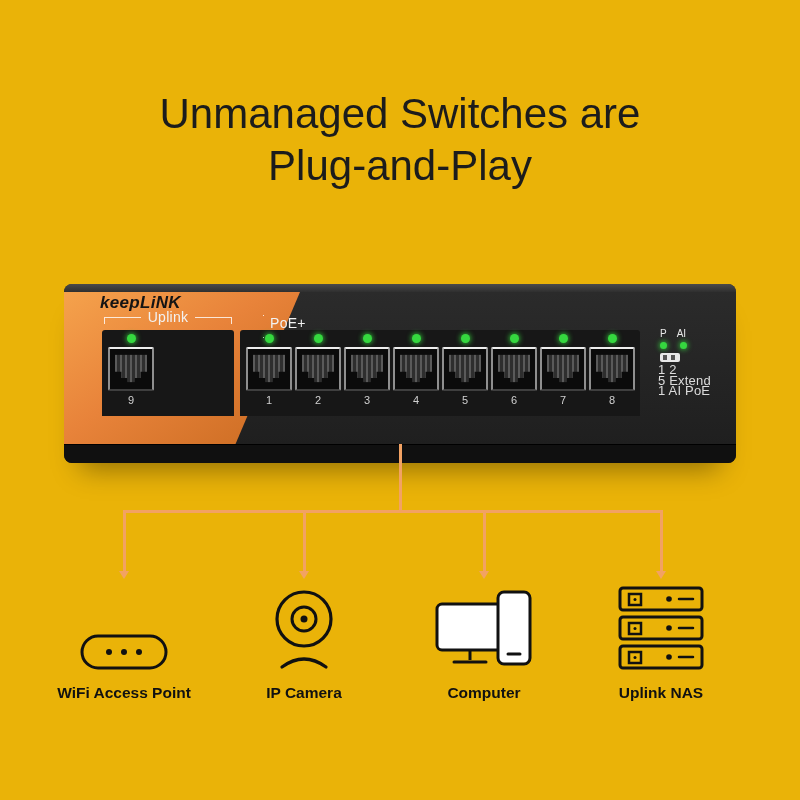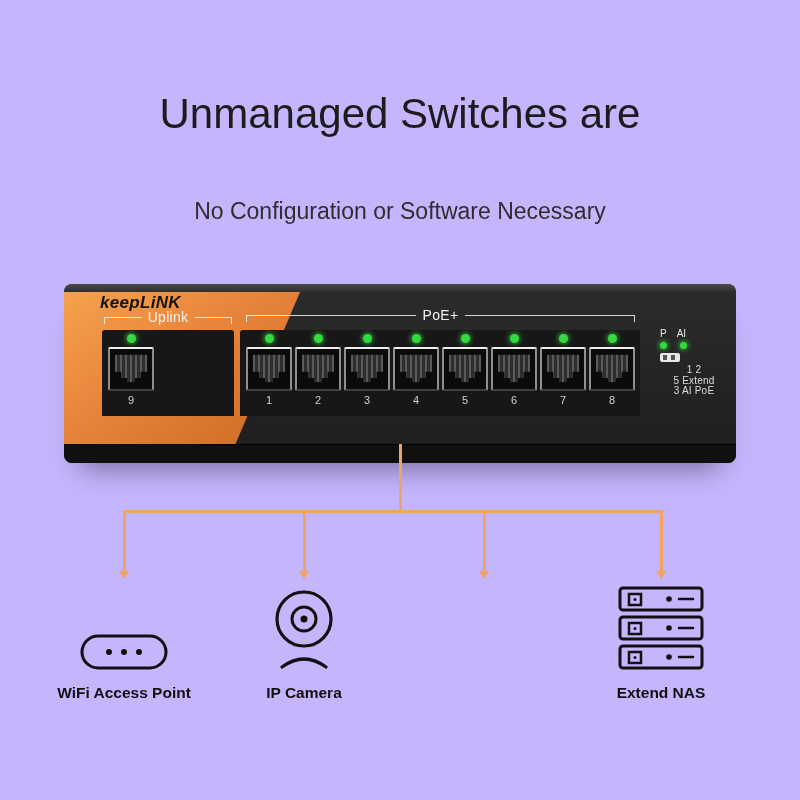--- a/index.html
+++ b/index.html
@@ -1,16 +1,16 @@
 <!DOCTYPE html>
 <html><head>
 <meta charset="utf-8">
 <style>
   html,body{margin:0;padding:0;background:#ffffff;}
-  .canvas{position:relative;width:800px;height:800px;background:#c4b5fd;overflow:hidden;
+  .canvas{position:relative;width:800px;height:800px;background:#eab308;overflow:hidden;
           font-family:"Liberation Sans", sans-serif;color:#1d1d1d;}
 
   
   .title{position:absolute;top:88px;left:0;width:800px;text-align:center;
          font-size:42px;line-height:52px;font-weight:500;color:#1c1c1c;}
   .subtitle{position:absolute;top:198px;left:0;width:800px;text-align:center;
             font-size:23px;font-weight:400;color:#2e2e2e;}
 
   
   .sw{position:absolute;left:64px;top:284px;width:672px;height:179px;border-radius:8px;
@@ -30,60 +30,60 @@
   .panel{position:absolute;top:46px;height:86px;background:#171717;border-radius:3px 3px 0 0;}
   .panel-uplink{left:38px;width:132px;}
   .panel-poe{left:176px;width:400px;}
 
   .bracket{position:absolute;display:flex;align-items:flex-start;height:14px;}
   .bracket .arm{flex:1;height:6px;margin-top:7px;border-top:1.5px solid rgba(255,255,255,.8);}
   .bracket .arm.l{border-left:1.5px solid rgba(255,255,255,.8);}
   .bracket .arm.r{border-right:1.5px solid rgba(255,255,255,.8);}
   .bracket .blbl{font-size:14px;color:#f2f2f2;padding:0 7px;line-height:14px;letter-spacing:.3px;}
   .bracket-uplink{left:40px;top:26px;width:128px;}
-  .bracket-poe{left:182px;top:24px;width:389px;}
+  .bracket-poe{left:199px;top:24px;width:389px;flex-direction:column;}
 
   .pgroup{position:absolute;top:50px;width:46px;display:flex;flex-direction:column;align-items:center;}
   .led{width:9px;height:9px;border-radius:50%;background:#35d83f;margin-bottom:4px;
        box-shadow:0 0 5px 1px rgba(53,216,63,.75);}
   .port{position:relative;width:46px;height:44px;background:#0b0b0b;box-sizing:border-box;
         border:2px solid;border-color:#eeeeee #8f8f8f #3f3f3f #8f8f8f;border-radius:2px;}
   .jack{position:absolute;left:50%;top:50%;transform:translate(-50%,-52%);width:32px;height:28px;
         background:repeating-linear-gradient(90deg,#5a5a5a 0 2px,#2e2e2e 2px 5px);
         clip-path:polygon(0 0,100% 0,100% 62%,80% 62%,80% 84%,62% 84%,62% 100%,38% 100%,38% 84%,20% 84%,20% 62%,0 62%);}
   .pnum{margin-top:3px;font-size:11px;color:#d0d0d0;}
 
   .inds{position:absolute;left:594px;top:44px;width:72px;color:#e8e8e8;}
   .ind-letters{display:flex;gap:10px;font-size:10px;margin-left:2px;}
   .ind-leds{display:flex;gap:13px;margin:3px 0 4px 2px;}
   .ind-leds .led{width:7px;height:7px;margin:0;}
   .dip{position:relative;width:20px;height:9px;background:#e8e8e8;border-radius:2px;margin:1px 0 3px 2px;}
   .dip::before,.dip::after{content:"";position:absolute;top:2px;width:4px;height:5px;background:#555;}
   .dip::before{left:3px;} .dip::after{left:11px;}
-  .ind-lines{font-size:10px;line-height:10.5px;color:#dcdcdc;letter-spacing:.2px;text-align:center;}
+  .ind-lines{font-size:13px;line-height:10.5px;color:#dcdcdc;letter-spacing:.2px;}
 
   
   .cline{position:absolute;background:#f2a263;}
   .arrow{position:absolute;width:0;height:0;border-left:5px solid transparent;
          border-right:5px solid transparent;border-top:8px solid #f2a263;}
 
   
   .device{position:absolute;top:578px;width:180px;display:flex;flex-direction:column;align-items:center;}
   .icon-wrap{height:94px;display:flex;align-items:flex-end;justify-content:center;}
   .dev-label{margin-top:12px;font-size:15.5px;font-weight:bold;color:#111;white-space:nowrap;}
 </style>
 </head>
 <body>
 
 <div class="canvas">
 
   <div class="title">
     <div>Unmanaged Switches are</div>
-  </div>
-  <div class="subtitle">No Configuration or Software Necessary</div>
+    <div>Plug-and-Play</div>
+  </div>
 
   <div class="sw">
     <div class="sw-bevel"></div>
     <div class="sw-face"></div>
     <div class="sw-orange"></div>
     <div class="sw-base"></div>
 
     <div class="brand">keepLiNK</div>
 
     <div class="panel panel-uplink"></div>
@@ -171,21 +171,21 @@
         <span>AI</span>
       </div>
       <div class="ind-leds">
         <span class="led"></span>
         <span class="led"></span>
       </div>
       <div class="dip"></div>
       <div class="ind-lines">
         <div>1 2</div>
         <div>5 Extend</div>
-        <div>3 AI PoE</div>
+        <div>1 AI PoE</div>
       </div>
     </div>
   </div>
 
   <div class="cline" style="left:399px;top:444px;width:2.5px;height:68px"></div>
   <div class="cline" style="left:123px;top:510px;width:540px;height:2.5px"></div>
   <div class="cline" style="left:123px;top:510px;width:2.5px;height:62px"></div>
   <div class="cline" style="left:303px;top:510px;width:2.5px;height:62px"></div>
   <div class="cline" style="left:483px;top:510px;width:2.5px;height:62px"></div>
   <div class="cline" style="left:660px;top:510px;width:2.5px;height:62px"></div>
@@ -211,20 +211,32 @@
       <svg width="90" height="40" viewBox="0 0 90 40">
         <rect x="3" y="4" width="84" height="32" rx="16" fill="none" stroke="#111" stroke-width="3"></rect>
         <circle cx="30" cy="20" r="3" fill="#111"></circle>
         <circle cx="45" cy="20" r="3" fill="#111"></circle>
         <circle cx="60" cy="20" r="3" fill="#111"></circle>
       </svg>
     </div>
     <div class="dev-label">WiFi Access Point</div>
   </div>
 
+  <div class="device" style="left:394px">
+    <div class="icon-wrap">
+      <svg width="100" height="84" viewBox="0 0 100 84">
+        <rect x="3" y="16" width="66" height="46" rx="5" fill="#fff" stroke="#111" stroke-width="3"></rect>
+        <line x1="36" y1="62" x2="36" y2="72" stroke="#111" stroke-width="3"></line>
+        <line x1="20" y1="74" x2="52" y2="74" stroke="#111" stroke-width="3" stroke-linecap="round"></line>
+        <rect x="64" y="4" width="32" height="72" rx="6" fill="#fff" stroke="#111" stroke-width="3"></rect>
+        <line x1="74" y1="66" x2="86" y2="66" stroke="#111" stroke-width="3" stroke-linecap="round"></line>
+      </svg>
+    </div>
+    <div class="dev-label">Computer</div>
+  </div>
 
   <div class="device" style="left:571px">
     <div class="icon-wrap">
       <svg width="88" height="88" viewBox="0 0 88 88">
         <rect x="3" y="4" width="82" height="22" rx="3" fill="none" stroke="#111" stroke-width="3"></rect>
         <rect x="12" y="10" width="12" height="11" fill="none" stroke="#111" stroke-width="2.5"></rect>
         <circle cx="18" cy="15.5" r="1.5" fill="#111"></circle>
         <circle cx="52" cy="15" r="2.8" fill="#111"></circle>
         <line x1="62" y1="15" x2="76" y2="15" stroke="#111" stroke-width="2.5" stroke-linecap="round"></line>
         <rect x="3" y="33" width="82" height="22" rx="3" fill="none" stroke="#111" stroke-width="3"></rect>
@@ -232,16 +244,16 @@
         <circle cx="18" cy="44.5" r="1.5" fill="#111"></circle>
         <circle cx="52" cy="44" r="2.8" fill="#111"></circle>
         <line x1="62" y1="44" x2="76" y2="44" stroke="#111" stroke-width="2.5" stroke-linecap="round"></line>
         <rect x="3" y="62" width="82" height="22" rx="3" fill="none" stroke="#111" stroke-width="3"></rect>
         <rect x="12" y="68" width="12" height="11" fill="none" stroke="#111" stroke-width="2.5"></rect>
         <circle cx="18" cy="73.5" r="1.5" fill="#111"></circle>
         <circle cx="52" cy="73" r="2.8" fill="#111"></circle>
         <line x1="62" y1="73" x2="76" y2="73" stroke="#111" stroke-width="2.5" stroke-linecap="round"></line>
       </svg>
     </div>
-    <div class="dev-label">Extend NAS</div>
+    <div class="dev-label">Uplink NAS</div>
   </div>
 
 </div>
 
 </body></html>

